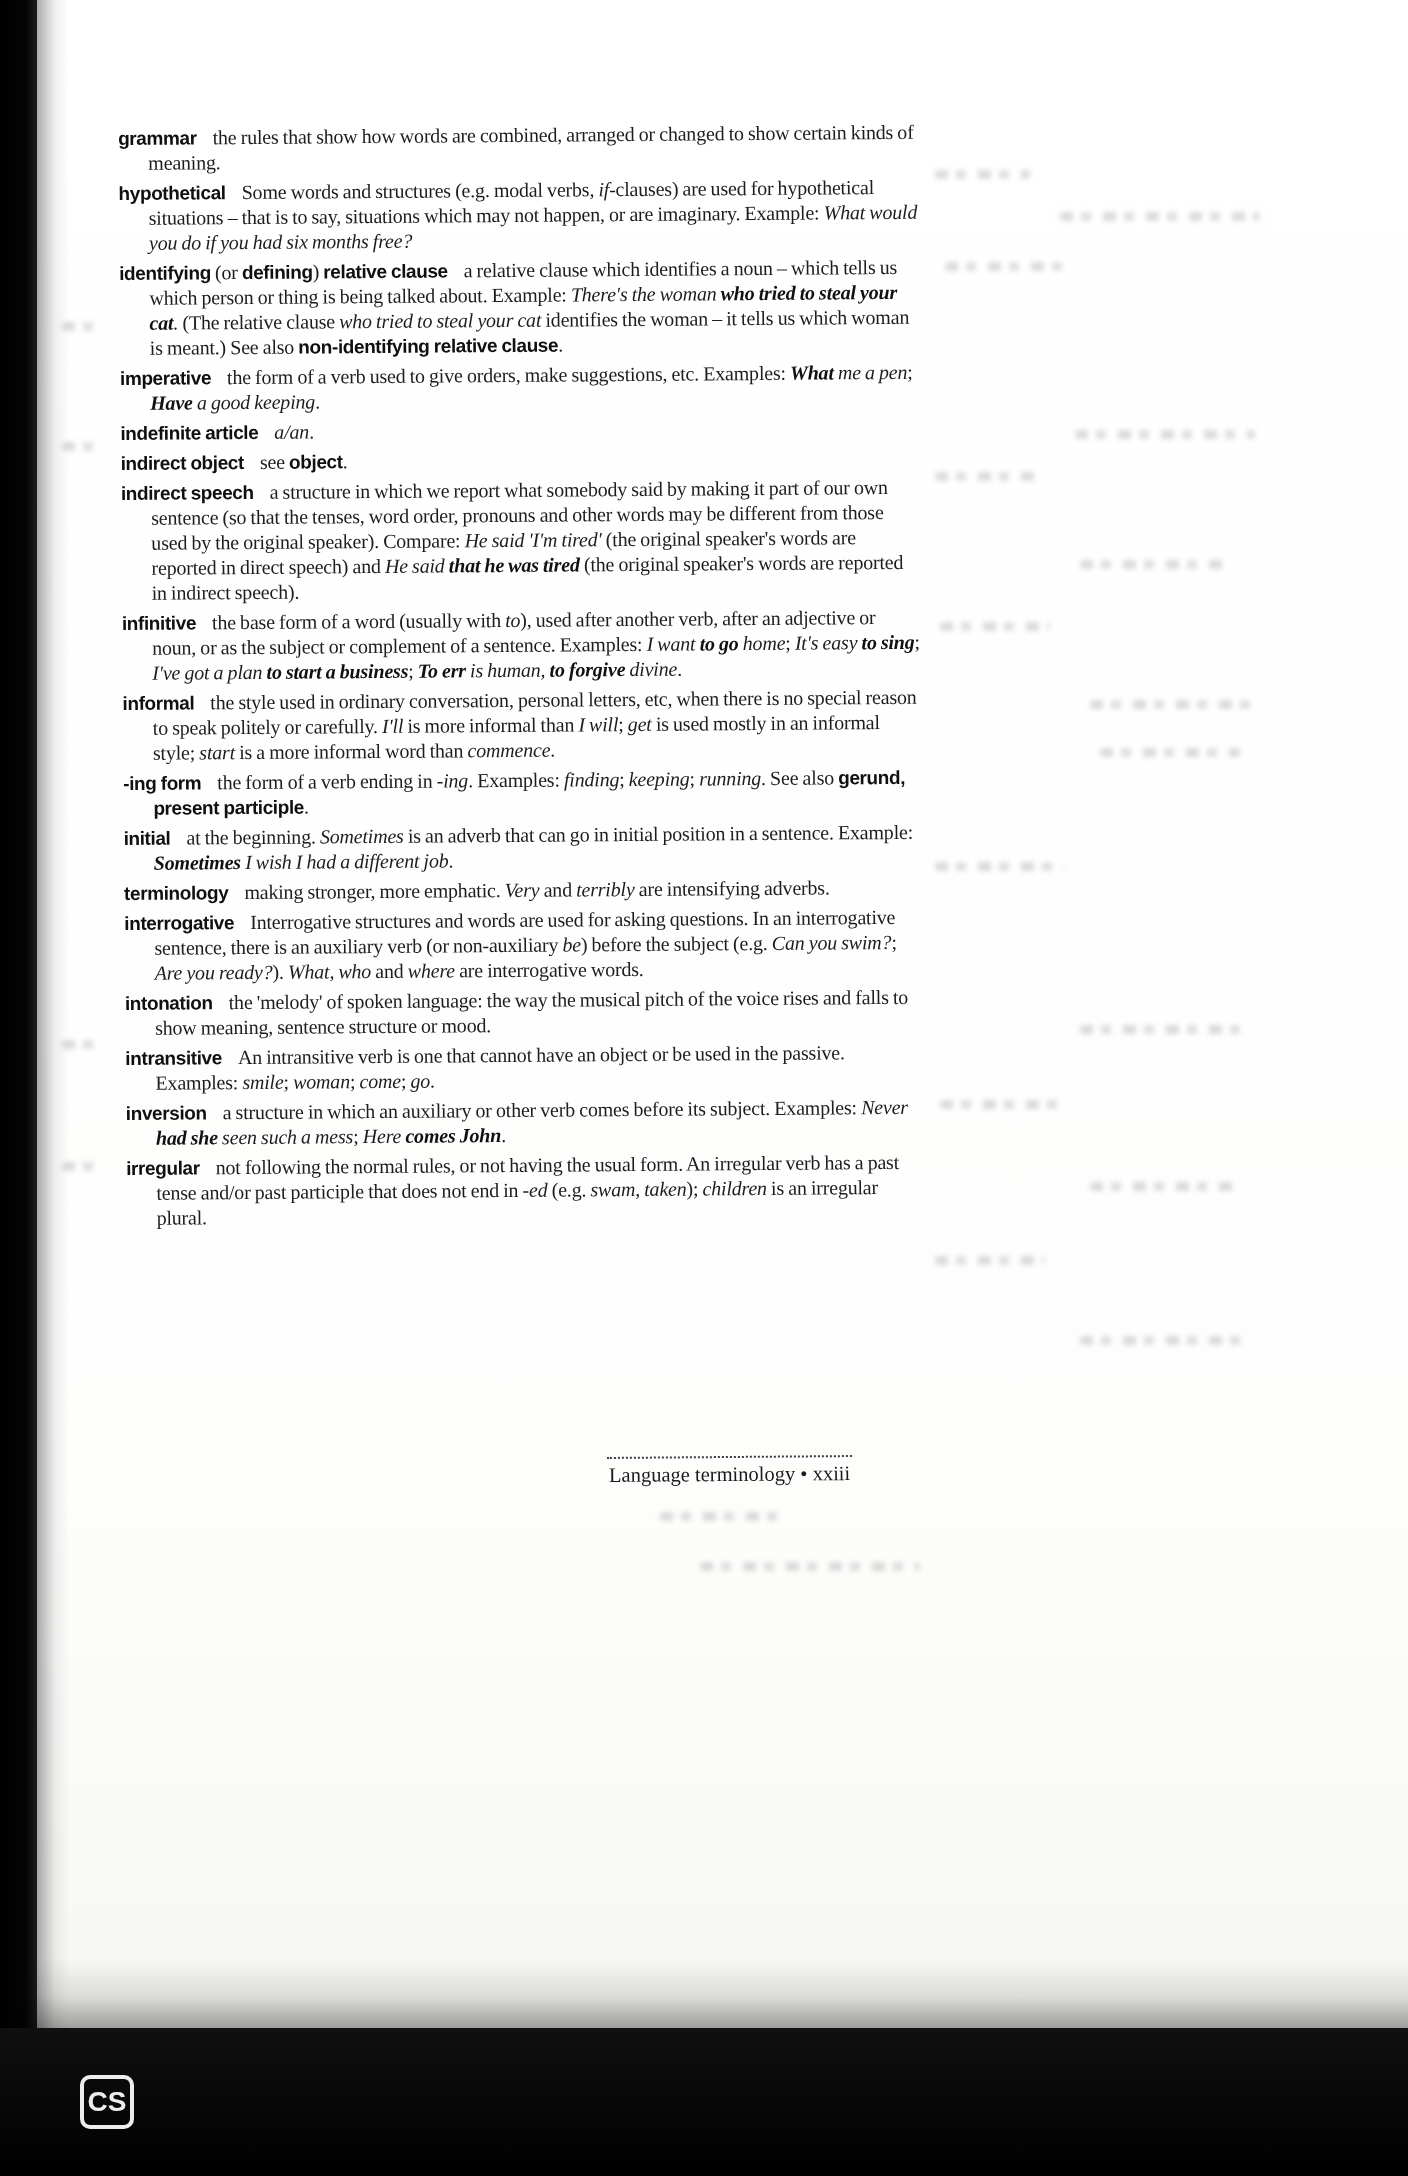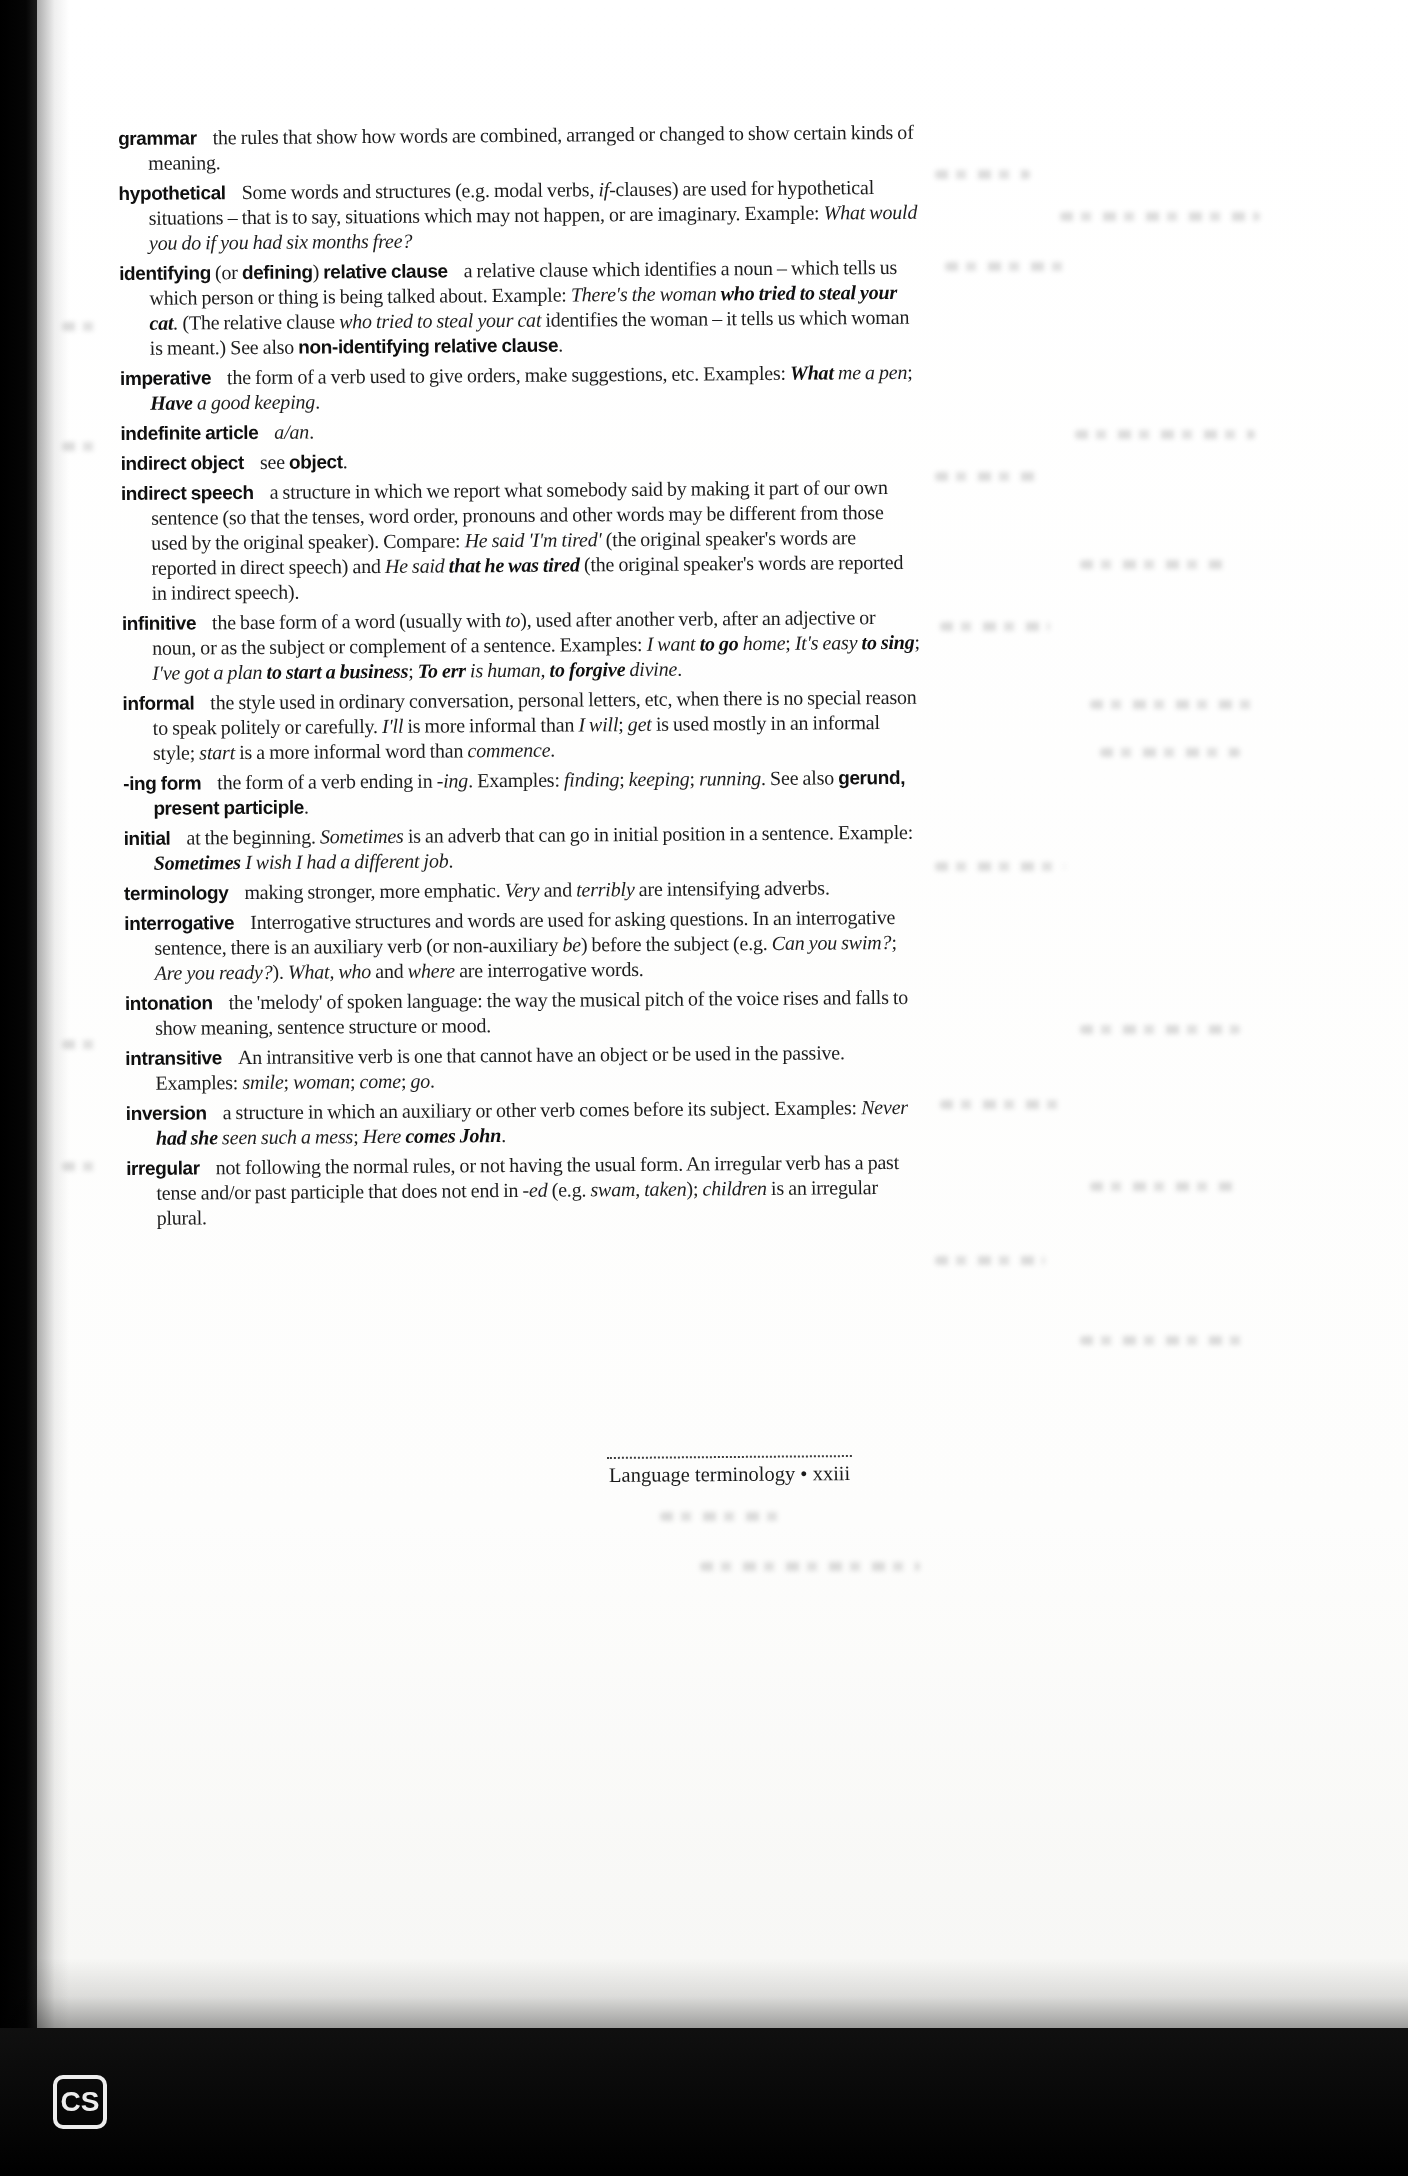--- a/index.html
+++ b/index.html
@@ -44,21 +44,21 @@
     padding:5px 2px 0 2px;
     font-size:20.5px; color:#1b1b1b;
   }
   .bottom-shade {
     position:absolute; left:0; right:0; bottom:148px; height:70px;
     background:linear-gradient(180deg, rgba(0,0,0,0) 0%, rgba(0,0,0,0.10) 55%, rgba(0,0,0,0.35) 100%);
   }
   .cs-bar {
     position:absolute; left:0; right:0; bottom:0; height:148px;
     background:linear-gradient(180deg,#101010,#000000);
-    display:flex; align-items:center; gap:22px; padding-left:53px;
+    display:flex; align-items:center; gap:22px; padding-left:80px;
   }
   .cs-logo {
     width:54px; height:54px; flex:0 0 auto;
     border:4px solid #ededed; border-radius:10px;
     display:flex; align-items:center; justify-content:center;
     font-family:"Liberation Sans", sans-serif; font-weight:700; font-size:28px; color:#ededed;
   }
   .cs-text {
     font-family:"Liberation Sans", sans-serif;
     font-size:44px; color:#d6d6d6; letter-spacing:.5px;

